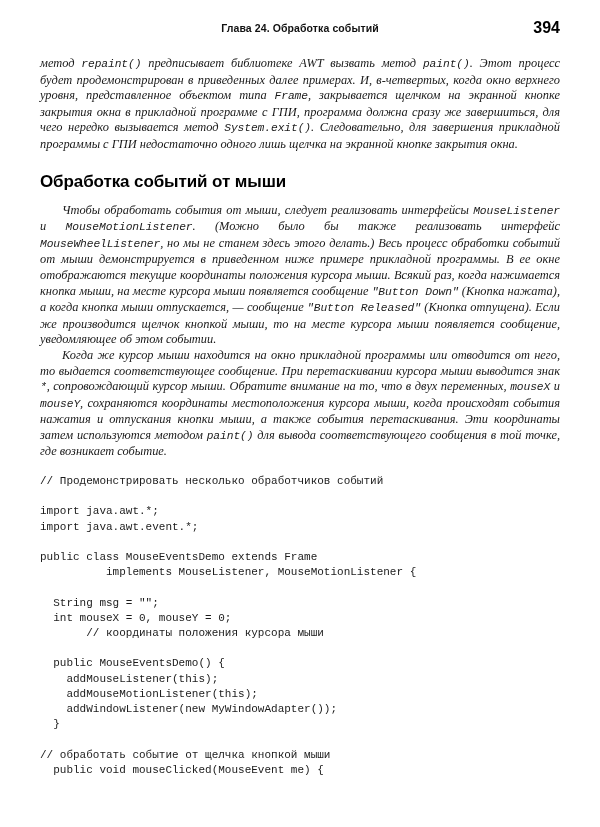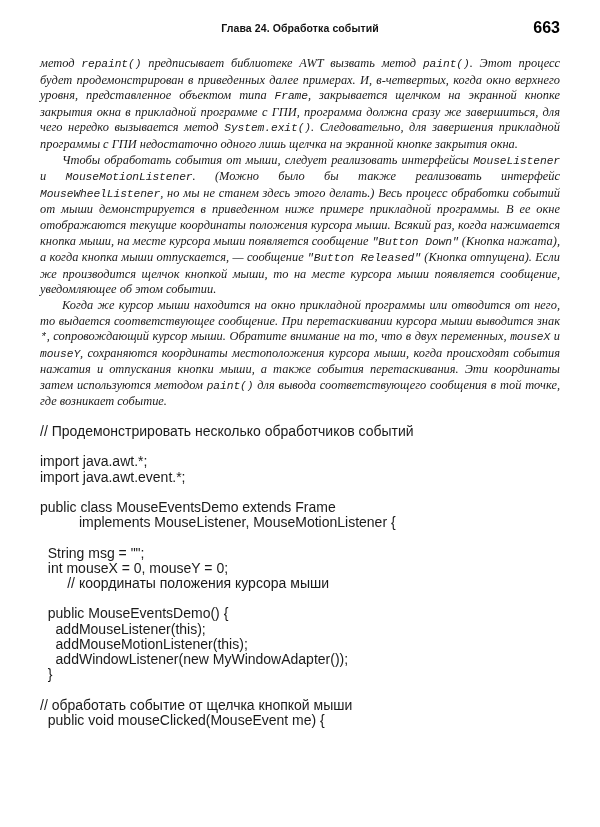--- a/index.html
+++ b/index.html
@@ -72,22 +72,22 @@
     font-family: "Liberation Sans", sans-serif;
     font-size: 17px;
     font-weight: bold;
     margin: 19px 0 11px 0;
     color: #000;
     letter-spacing: -0.1px;
   }
 
   
   .listing {
-    font-family: Liberation Sans, sans-serif;
-    font-size: 14px;
+    font-family: Liberation Mono, monospace;
+    font-size: 11px;
     line-height: 15.2px;
     white-space: pre;
     color: #1a1a1a;
     margin-top: 14px;
   }
   .listing .blank {
     display: block;
     height: 15.2px;
   }
   .listing .line {
@@ -96,25 +96,26 @@
   }
 </style>
 </head>
 <body>
 
 <div class="page">
   <div class="content">
 
     <div class="header">
       <span class="header-title">Глава 24. Обработка событий</span>
-      <span class="header-page">663</span>
+      <span class="header-page">394</span>
     </div>
 
     <p class="para noindent"><span>метод </span><code>repaint()</code><span> предписывает библиотеке AWT вызвать метод </span><code>paint()</code><span>. Этот процесс будет продемонстрирован в приведенных далее примерах. И, в-четвертых, когда окно верхнего уровня, представленное объектом типа </span><code>Frame</code><span>, закрывается щелчком на экранной кнопке закрытия окна в прикладной программе с ГПИ, программа должна сразу же завершиться, для чего нередко вызывается метод </span><code>System.exit()</code><span>. Следовательно, для завершения прикладной программы с ГПИ недостаточно одного лишь щелчка на экранной кнопке закрытия окна.</span></p>
 
+    <h2 class="section">Обработка событий от мыши</h2>
 
     <p class="para"><span>Чтобы обработать события от мыши, следует реализовать интерфейсы </span><code>MouseListener</code><span> и </span><code>MouseMotionListener</code><span>. (Можно было бы также реализовать интерфейс </span><code>MouseWheelListener</code><span>, но мы не станем здесь этого делать.) Весь процесс обработки событий от мыши демонстрируется в приведенном ниже примере прикладной программы. В ее окне отображаются текущие координаты положения курсора мыши. Всякий раз, когда нажимается кнопка мыши, на месте курсора мыши появляется сообщение </span><code>"Button Down"</code><span> (Кнопка нажата), а когда кнопка мыши отпускается, — сообщение </span><code>"Button Released"</code><span> (Кнопка отпущена). Если же производится щелчок кнопкой мыши, то на месте курсора мыши появляется сообщение, уведомляющее об этом событии.</span></p>
 
     <p class="para"><span>Когда же курсор мыши находится на окно прикладной программы или отводится от него, то выдается соответствующее сообщение. При перетаскивании курсора мыши выводится знак </span><code>*</code><span>, сопровождающий курсор мыши. Обратите внимание на то, что в двух переменных, </span><code>mouseX</code><span> и </span><code>mouseY</code><span>, сохраняются координаты местоположения курсора мыши, когда происходят события нажатия и отпускания кнопки мыши, а также события перетаскивания. Эти координаты затем используются методом </span><code>paint()</code><span> для вывода соответствующего сообщения в той точке, где возникает событие.</span></p>
 
     <div class="listing"><span class="line">// Продемонстрировать несколько обработчиков событий</span><span class="blank"></span><span class="line">import java.awt.*;</span><span class="line">import java.awt.event.*;</span><span class="blank"></span><span class="line">public class MouseEventsDemo extends Frame</span><span class="line">          implements MouseListener, MouseMotionListener {</span><span class="blank"></span><span class="line">  String msg = "";</span><span class="line">  int mouseX = 0, mouseY = 0;</span><span class="line">       // координаты положения курсора мыши</span><span class="blank"></span><span class="line">  public MouseEventsDemo() {</span><span class="line">    addMouseListener(this);</span><span class="line">    addMouseMotionListener(this);</span><span class="line">    addWindowListener(new MyWindowAdapter());</span><span class="line">  }</span><span class="blank"></span><span class="line">// обработать событие от щелчка кнопкой мыши</span><span class="line">  public void mouseClicked(MouseEvent me) {</span></div>
 
   </div>
 </div>
 

